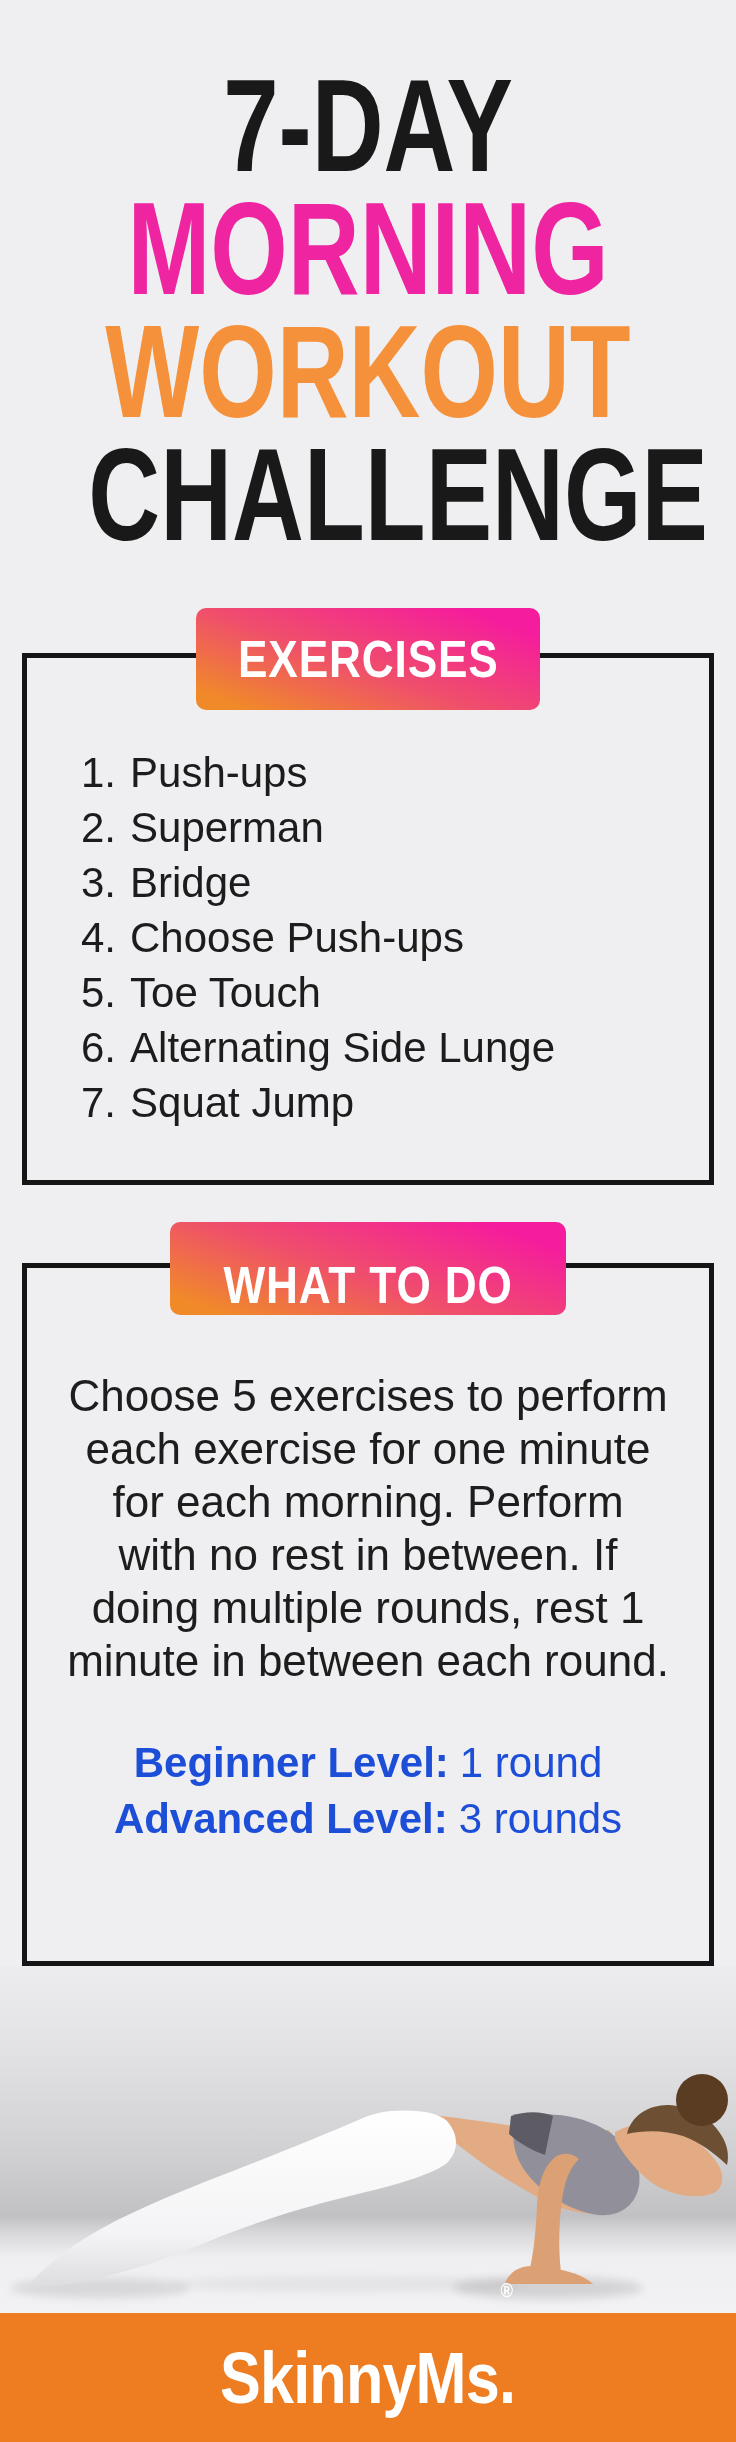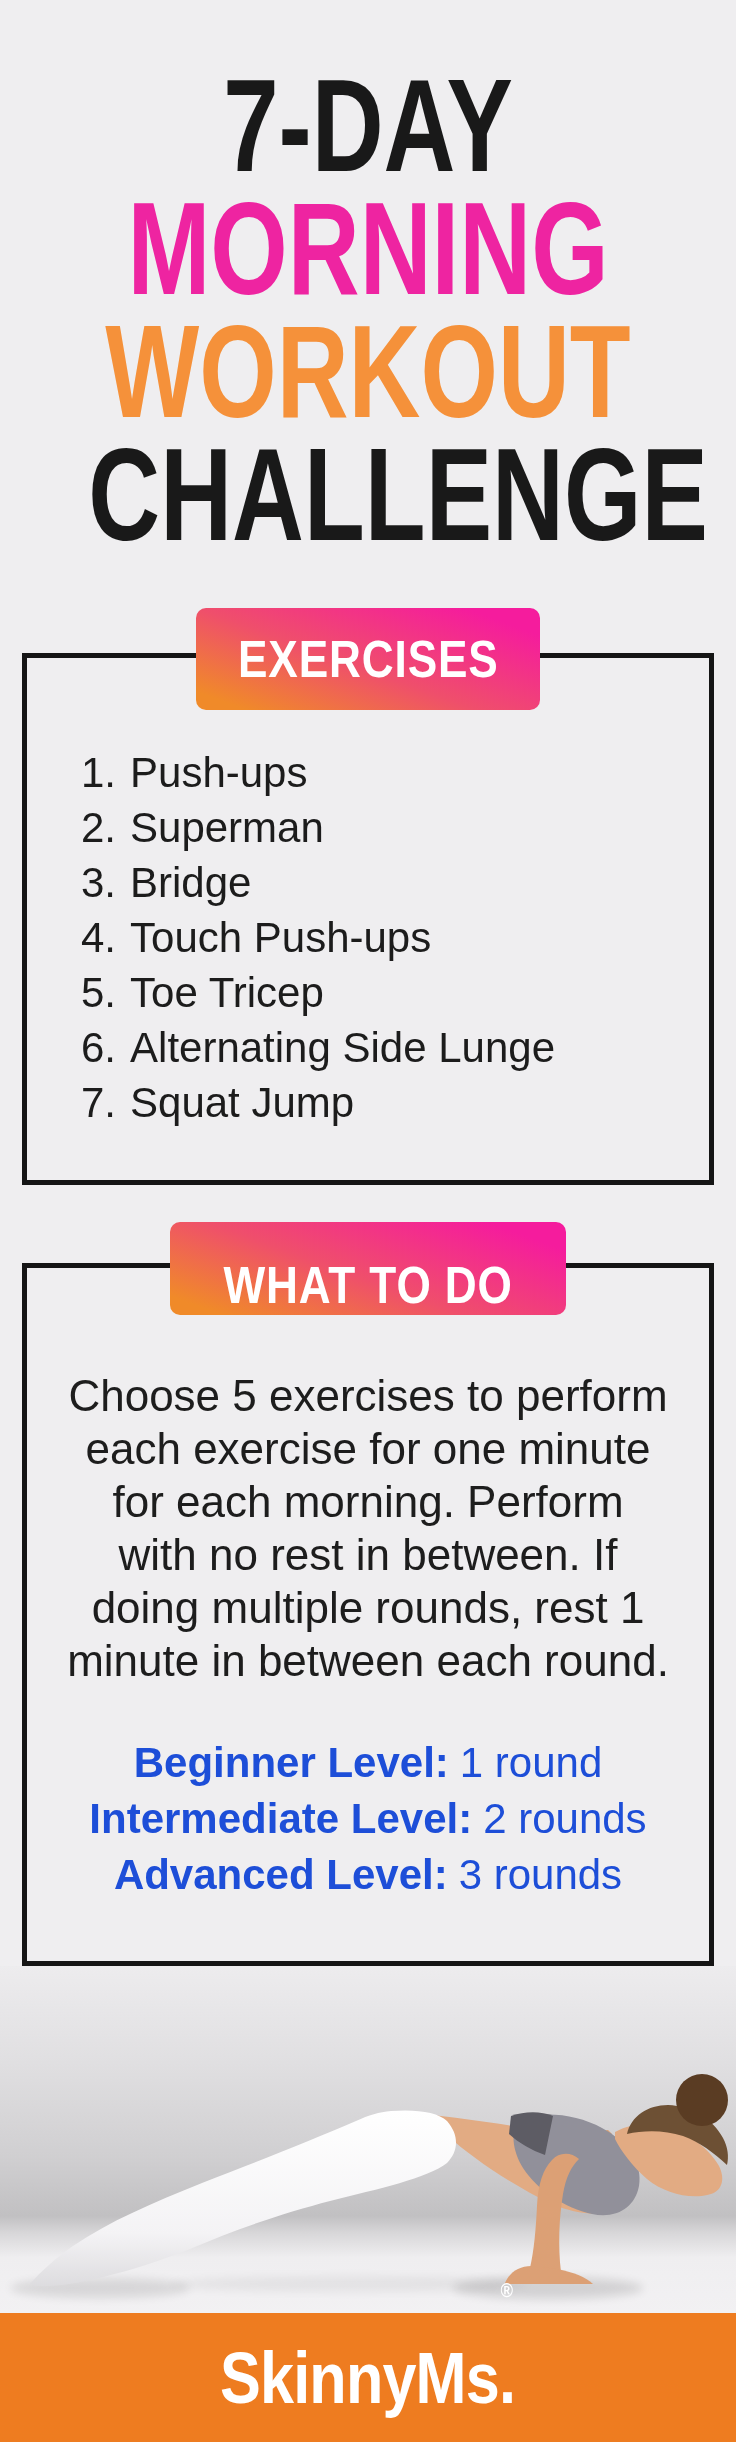--- a/index.html
+++ b/index.html
@@ -91,22 +91,22 @@
   </div>
 
   <div class="banner banner-1">
     <span class="banner-text">EXERCISES</span>
   </div>
   <div class="frame frame-1">
     <ul class="exercise-list">
       <li class="exercise-item"><span class="num">1.</span><span>Push-ups</span></li>
       <li class="exercise-item"><span class="num">2.</span><span>Superman</span></li>
       <li class="exercise-item"><span class="num">3.</span><span>Bridge</span></li>
-      <li class="exercise-item"><span class="num">4.</span><span>Touch Push-ups</span></li>
-      <li class="exercise-item"><span class="num">5.</span><span>Toe Tricep</span></li>
+      <li class="exercise-item"><span class="num">4.</span><span>Choose Push-ups</span></li>
+      <li class="exercise-item"><span class="num">5.</span><span>Toe Touch</span></li>
       <li class="exercise-item"><span class="num">6.</span><span>Alternating Side Lunge</span></li>
       <li class="exercise-item"><span class="num">7.</span><span>Squat Jump</span></li>
     </ul>
   </div>
 
   <div class="banner banner-2">
     <span class="banner-text">WHAT TO DO</span>
   </div>
   <div class="frame frame-2">
     <div>
@@ -115,23 +115,20 @@
       <div class="para-line">for each morning. Perform</div>
       <div class="para-line">with no rest in between. If</div>
       <div class="para-line">doing multiple rounds, rest 1</div>
       <div class="para-line">minute in between each round.</div>
     </div>
     <div class="levels">
       <div class="level-row">
         <span class="level-label">Beginner Level:</span><span>1 round</span>
       </div>
       <div class="level-row">
-        <span class="level-label">Intermediate Level:</span><span>2 rounds</span>
-      </div>
-      <div class="level-row">
         <span class="level-label">Advanced Level:</span><span>3 rounds</span>
       </div>
     </div>
   </div>
 
   <div class="photo">
     <svg width="736" height="347" viewBox="0 0 736 347">
       <defs>
         <filter id="soft" x="-40%" y="-200%" width="180%" height="500%">
           <feGaussianBlur stdDeviation="5"></feGaussianBlur>

